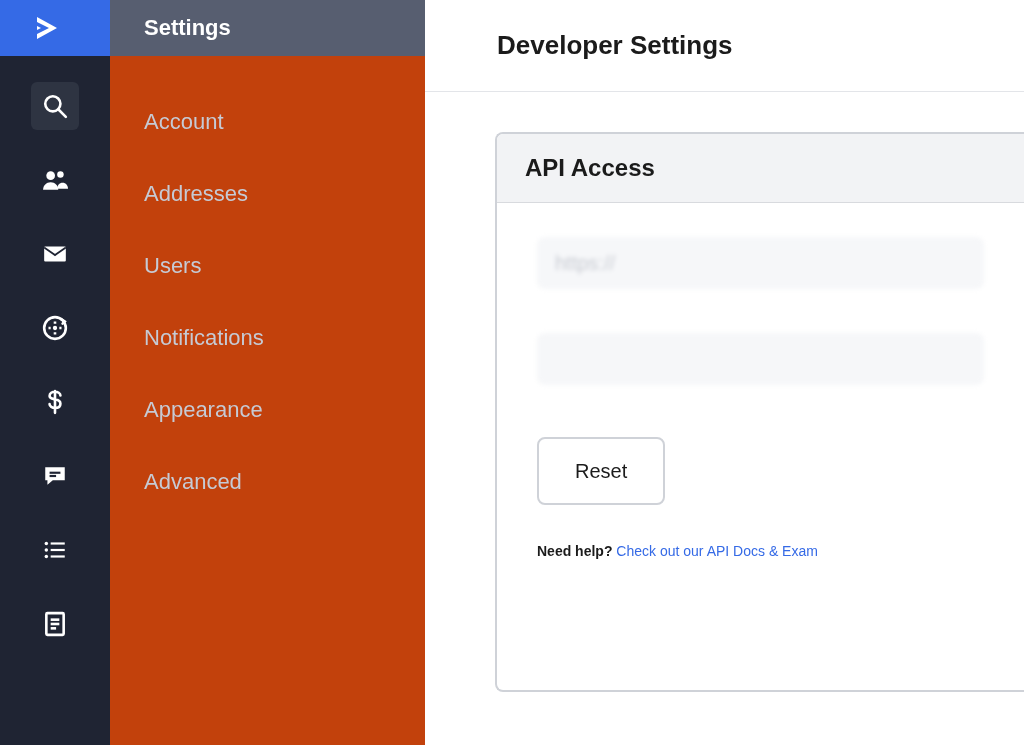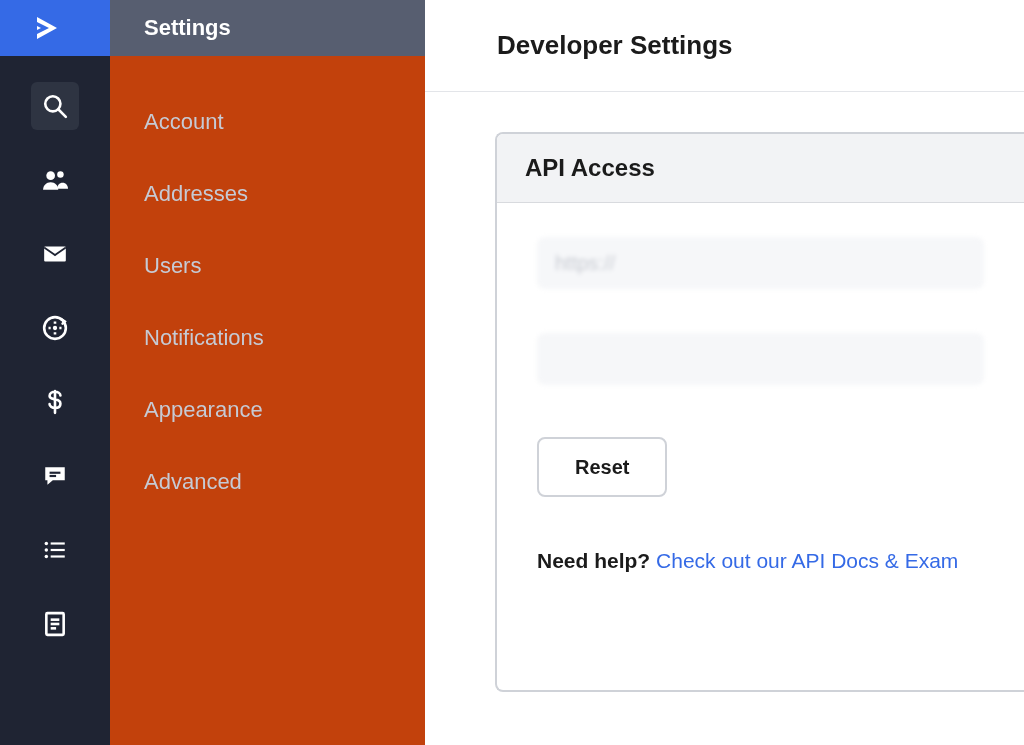--- a/index.html
+++ b/index.html
@@ -129,35 +129,35 @@
     padding: 0 18px;
     display: flex; align-items: center;
     color: #c8cbd2;
     font-size: 20px;
     filter: blur(2.2px);
     margin-bottom: 44px;
   }
 
   .reset-btn {
     display: inline-flex; align-items: center; justify-content: center;
-    height: 60px;
+    height: 68px;
     padding: 0 36px;
     border: 2px solid #cfd2d8;
     border-radius: 8px;
     background: #fff;
     font-size: 20px;
-    font-weight: 700;
+    font-weight: 400;
     color: #1b1b1b;
     cursor: pointer;
     margin-top: 8px;
   }
 
   .help-line {
-    margin-top: 52px;
-    font-size: 21px;
+    margin-top: 38px;
+    font-size: 14px;
     color: #1b1b1b;
   }
   .help-line strong { font-weight: 700; }
   .help-line a { color: #356ae6; text-decoration: none; }
 </style>
 </head>
 <body>
 
 <nav class="icon-rail">
   <div class="logo-tile">

